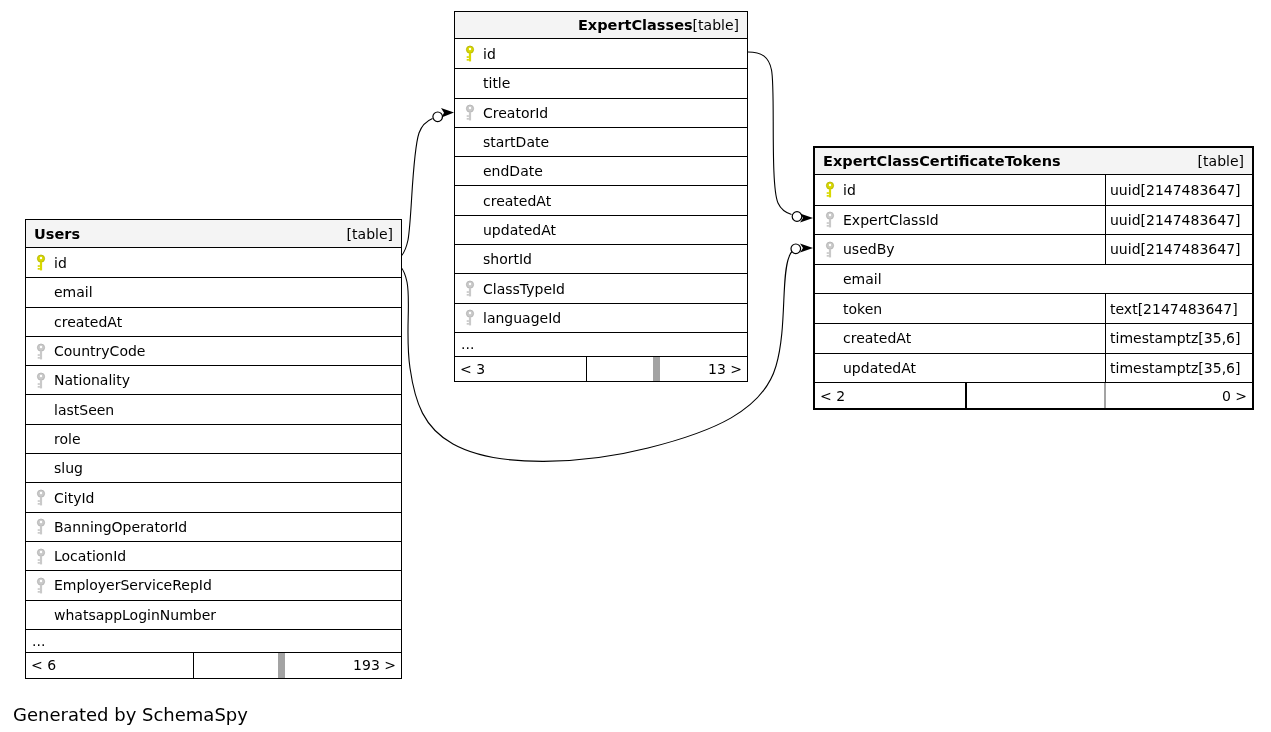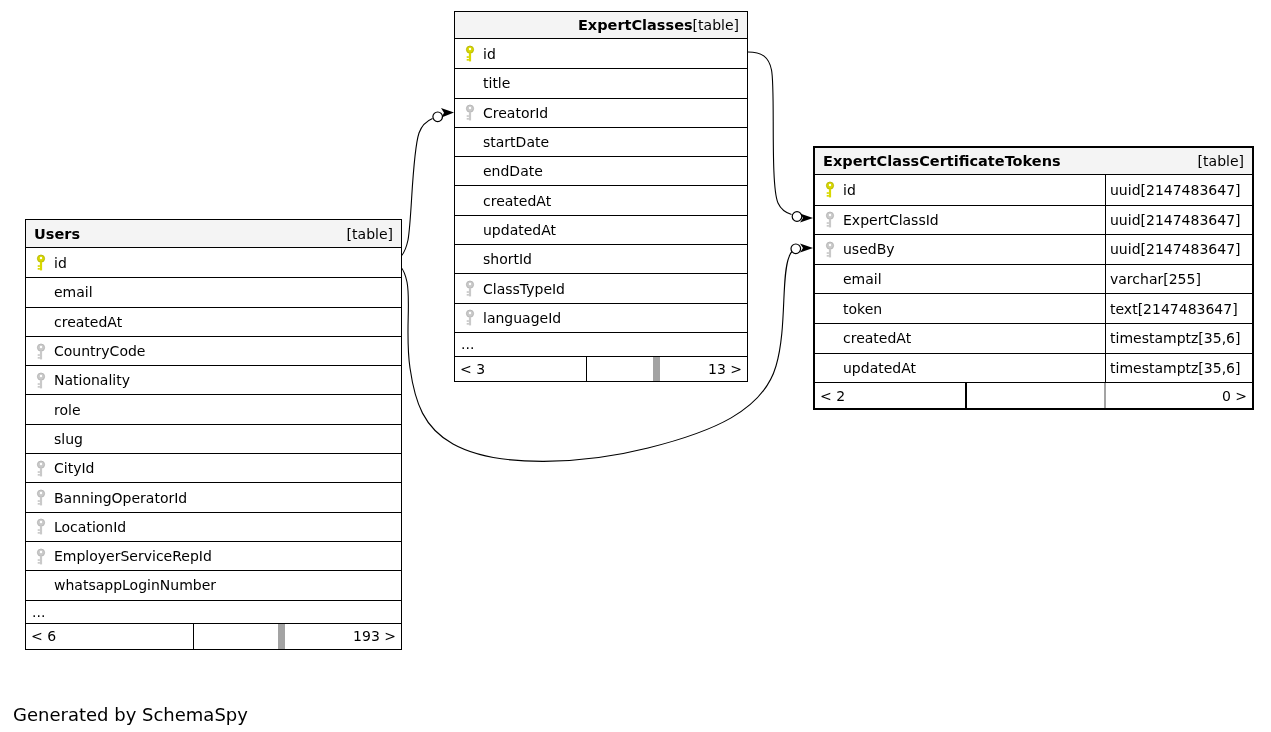--- a/index.html
+++ b/index.html
@@ -176,20 +176,24 @@
             <circle cx="6" cy="4" r="1.2" fill="#ffffff"></circle>
             <rect x="4.9" y="7.6" width="2.2" height="8.8" fill="#c9c9c9"></rect>
             <rect x="2.7" y="11.2" width="2.2" height="1.7" fill="#c9c9c9"></rect>
             <rect x="2.7" y="14" width="2.2" height="1.7" fill="#c9c9c9"></rect>
           </svg>
         </span>
         <span class="colname">Nationality</span>
       </div>
       <div class="row">
         <span class="key"></span>
+        <span class="colname">lastSeen</span>
+      </div>
+      <div class="row">
+        <span class="key"></span>
         <span class="colname">role</span>
       </div>
       <div class="row">
         <span class="key"></span>
         <span class="colname">slug</span>
       </div>
       <div class="row">
         <span class="key">
           <svg width="12" height="17" viewBox="0 0 12 17">
             <circle cx="6" cy="4.6" r="3.6" fill="#c9c9c9" stroke="#b0b0b0" stroke-width="0.8"></circle>
@@ -378,21 +382,20 @@
             <rect x="2.7" y="11.2" width="2.2" height="1.7" fill="#c9c9c9"></rect>
             <rect x="2.7" y="14" width="2.2" height="1.7" fill="#c9c9c9"></rect>
           </svg>
         </span>
         <span class="colname">usedBy</span>
         <span class="coltype">uuid[2147483647]</span>
       </div>
       <div class="row">
         <span class="key"></span>
         <span class="colname">email</span>
-        <span class="coltype">varchar[255]</span>
       </div>
       <div class="row">
         <span class="key"></span>
         <span class="colname">token</span>
         <span class="coltype">text[2147483647]</span>
       </div>
       <div class="row">
         <span class="key"></span>
         <span class="colname">createdAt</span>
         <span class="coltype">timestamptz[35,6]</span>

